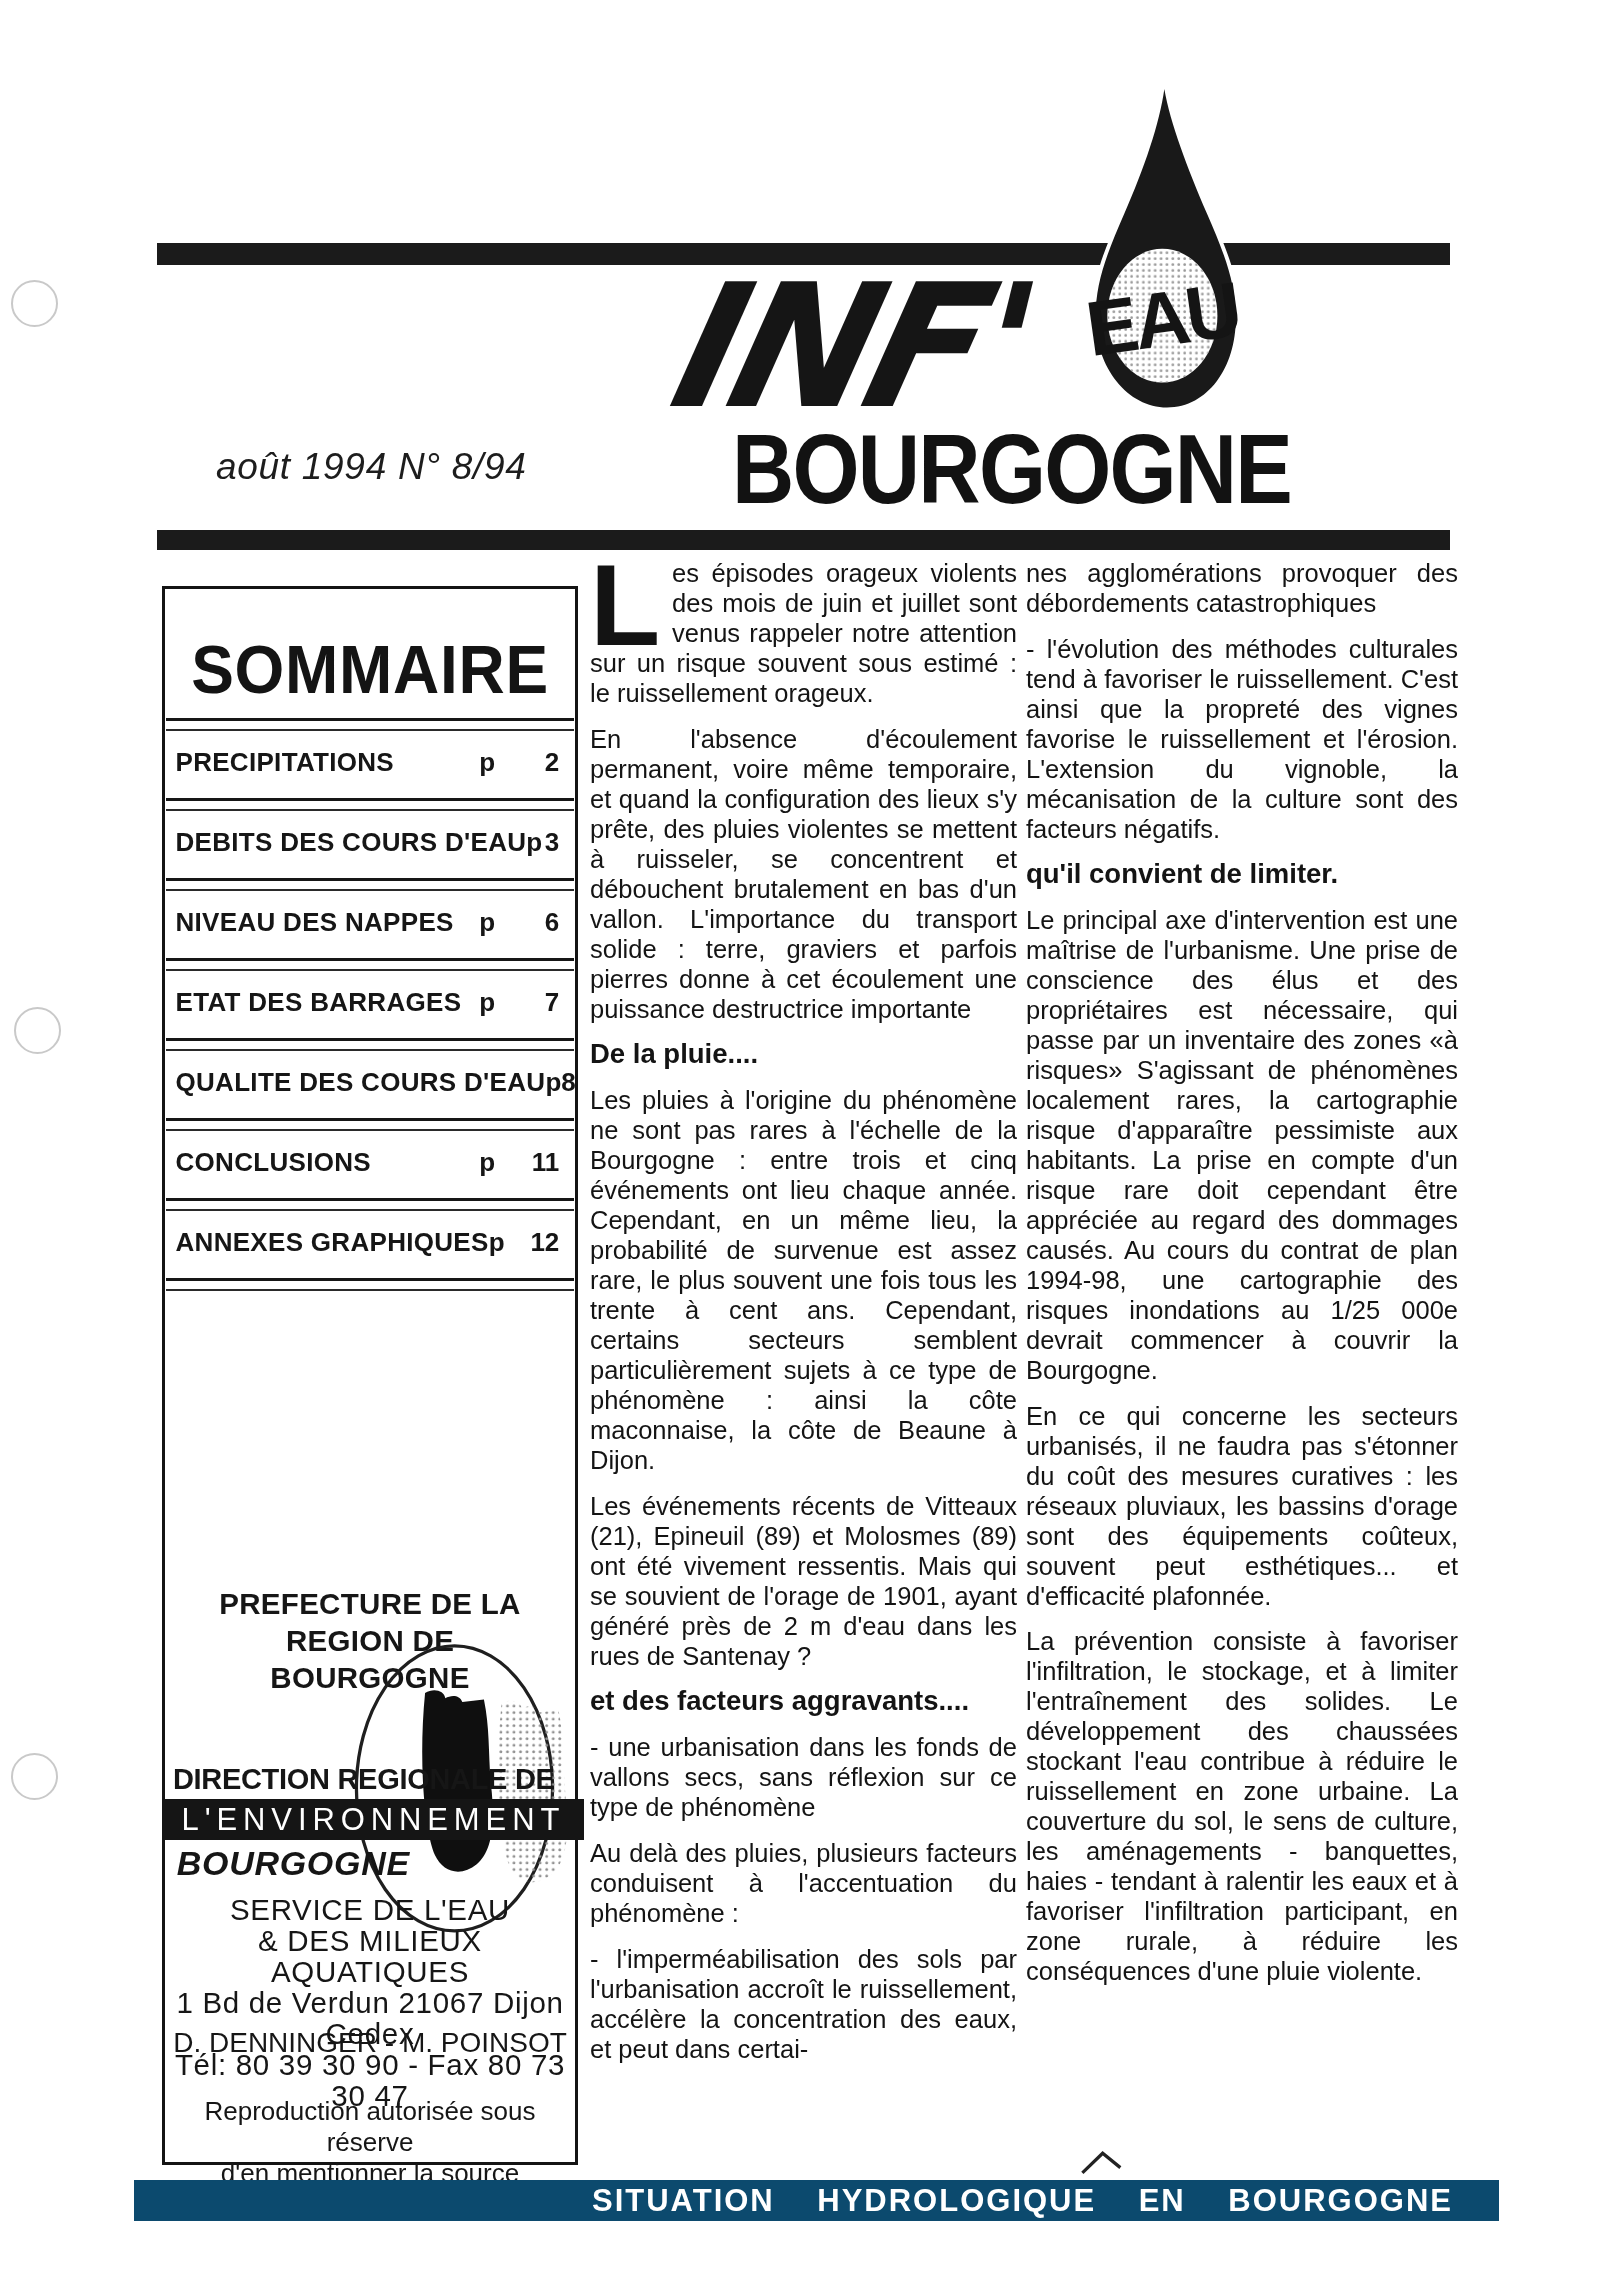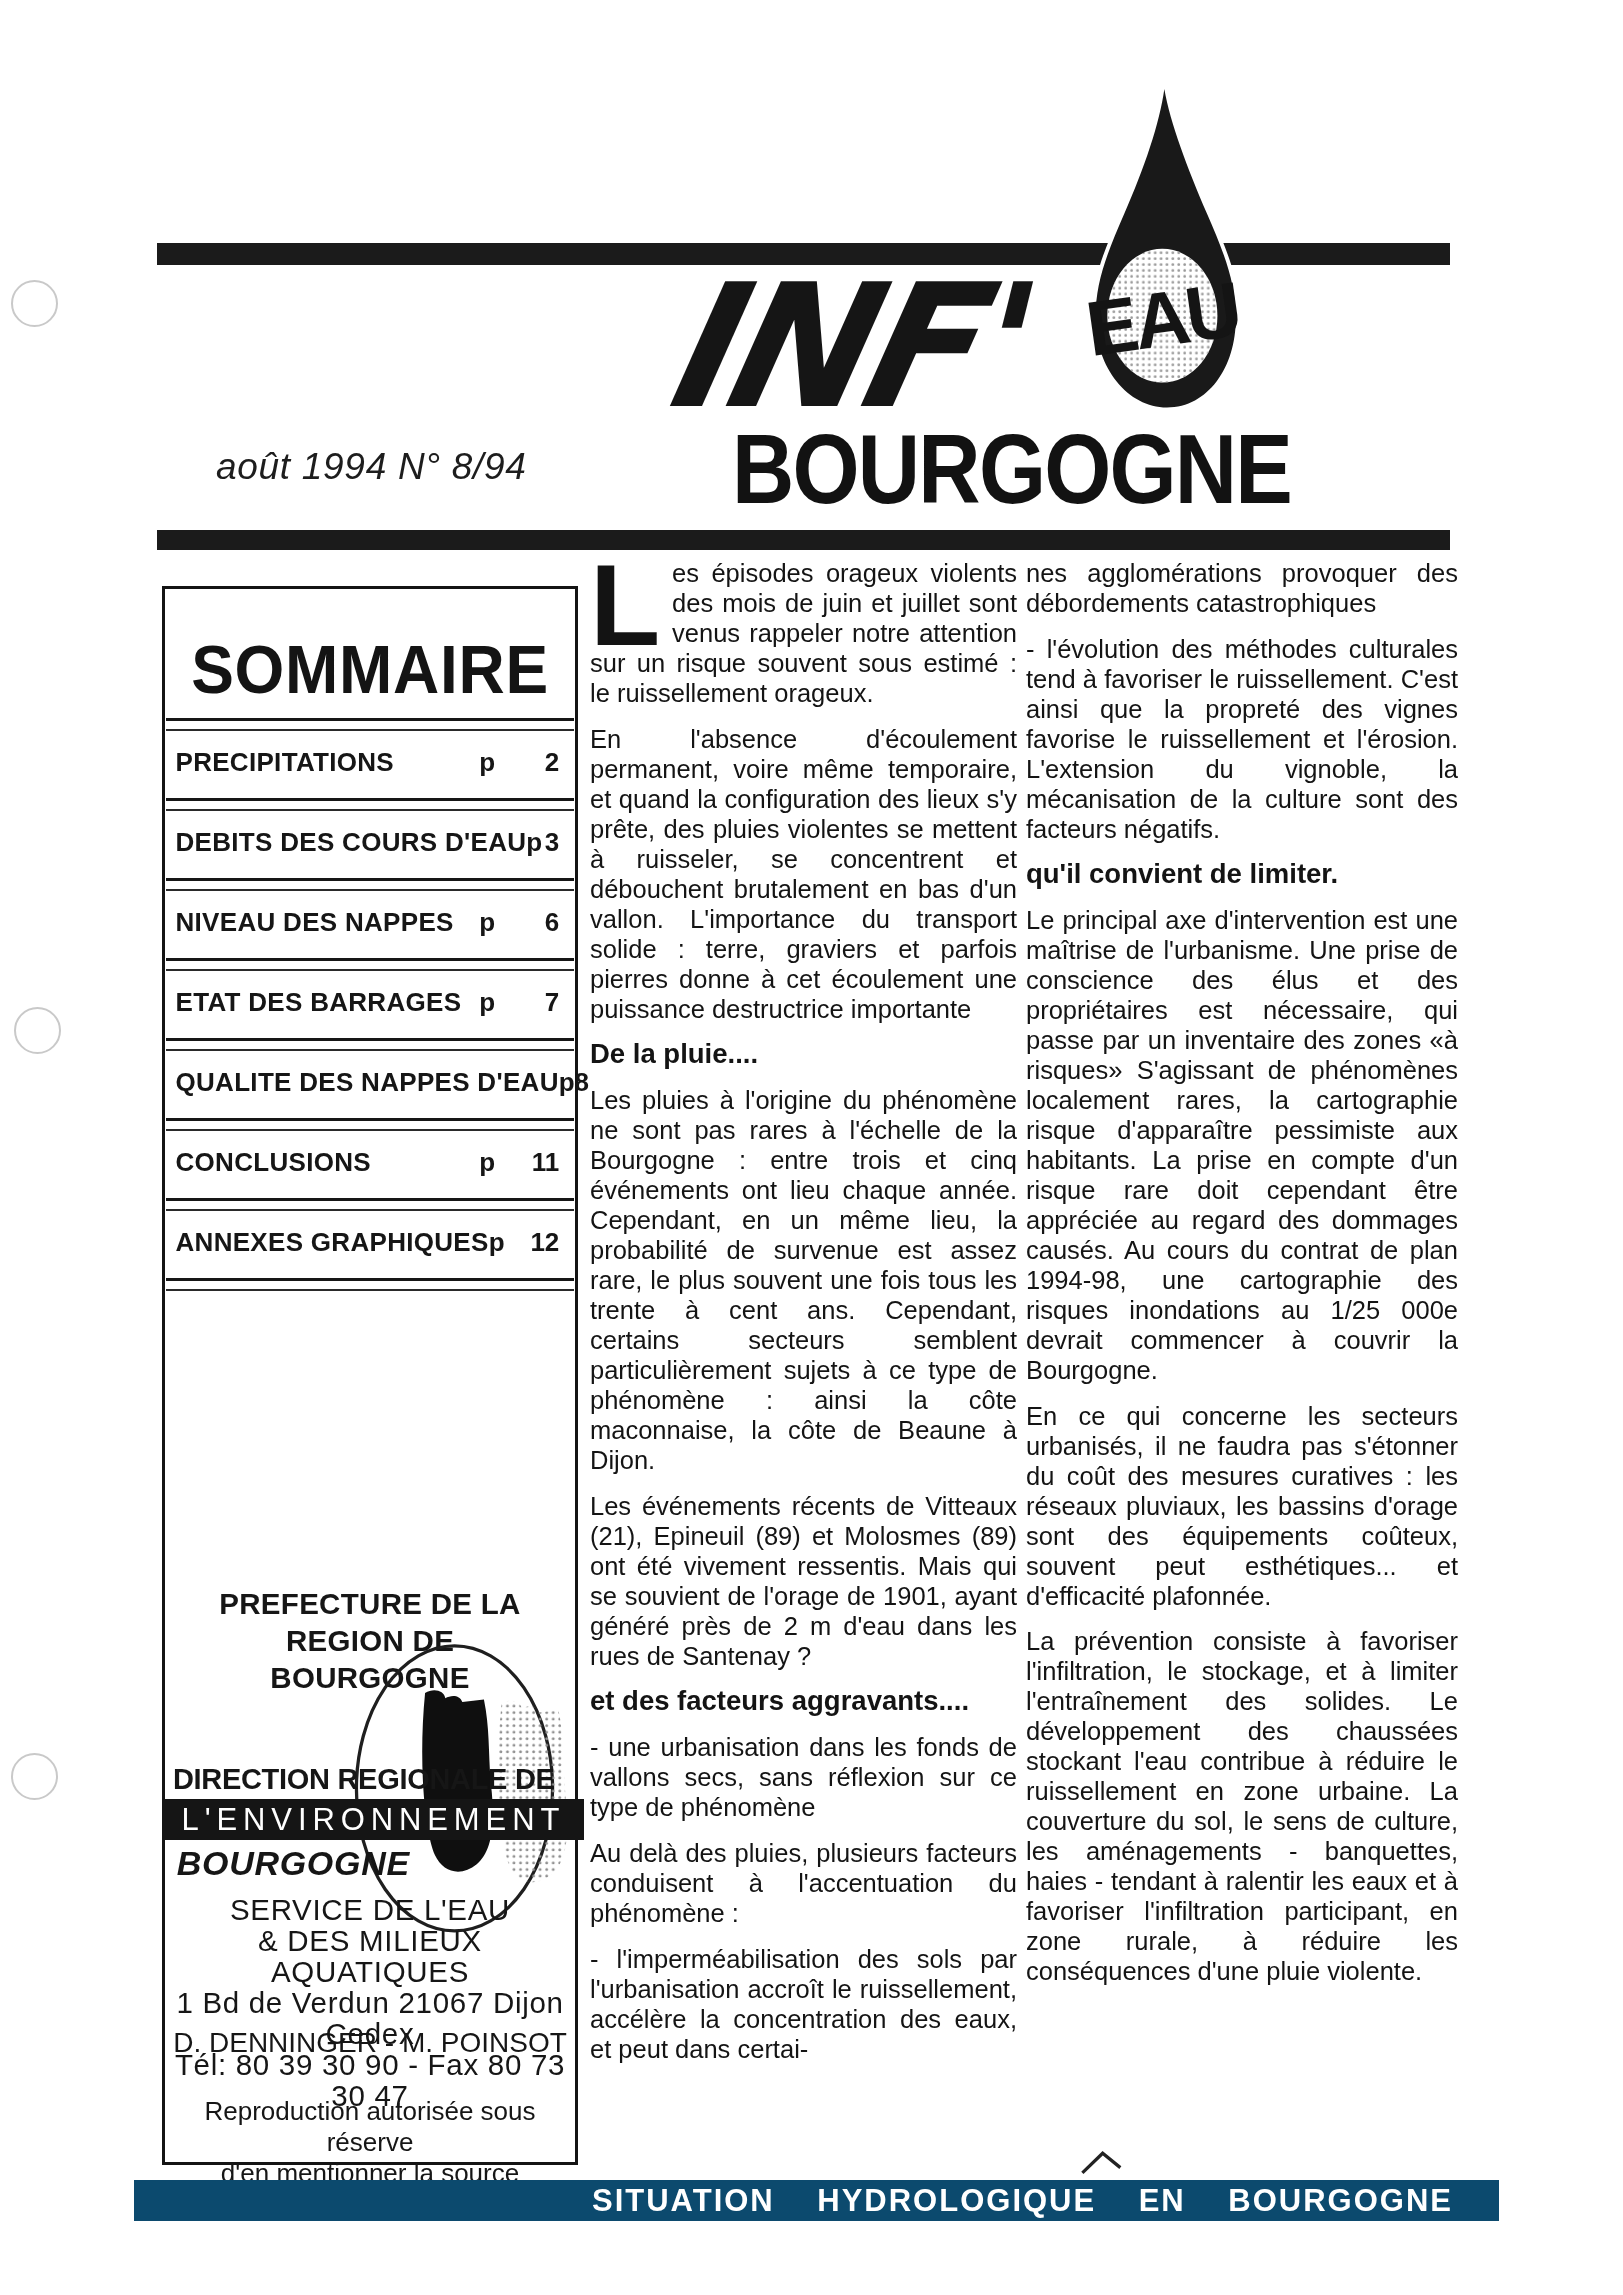--- a/index.html
+++ b/index.html
@@ -147,21 +147,21 @@
           <span class="som-page">
               <span>p</span>
               <span class="num">7</span>
             </span>
           </div>
       </div>
       <div class="som-item">
         <div class="rule-a"></div>
           <div class="rule-b"></div>
         <div class="som-row">
-            <span class="som-label">QUALITE DES NAPPES D'EAU</span>
+            <span class="som-label">QUALITE DES COURS D'EAU</span>
           <span class="som-page">
               <span>p</span>
               <span class="num">8</span>
             </span>
           </div>
       </div>
       <div class="som-item">
         <div class="rule-a"></div>
           <div class="rule-b"></div>
         <div class="som-row">

